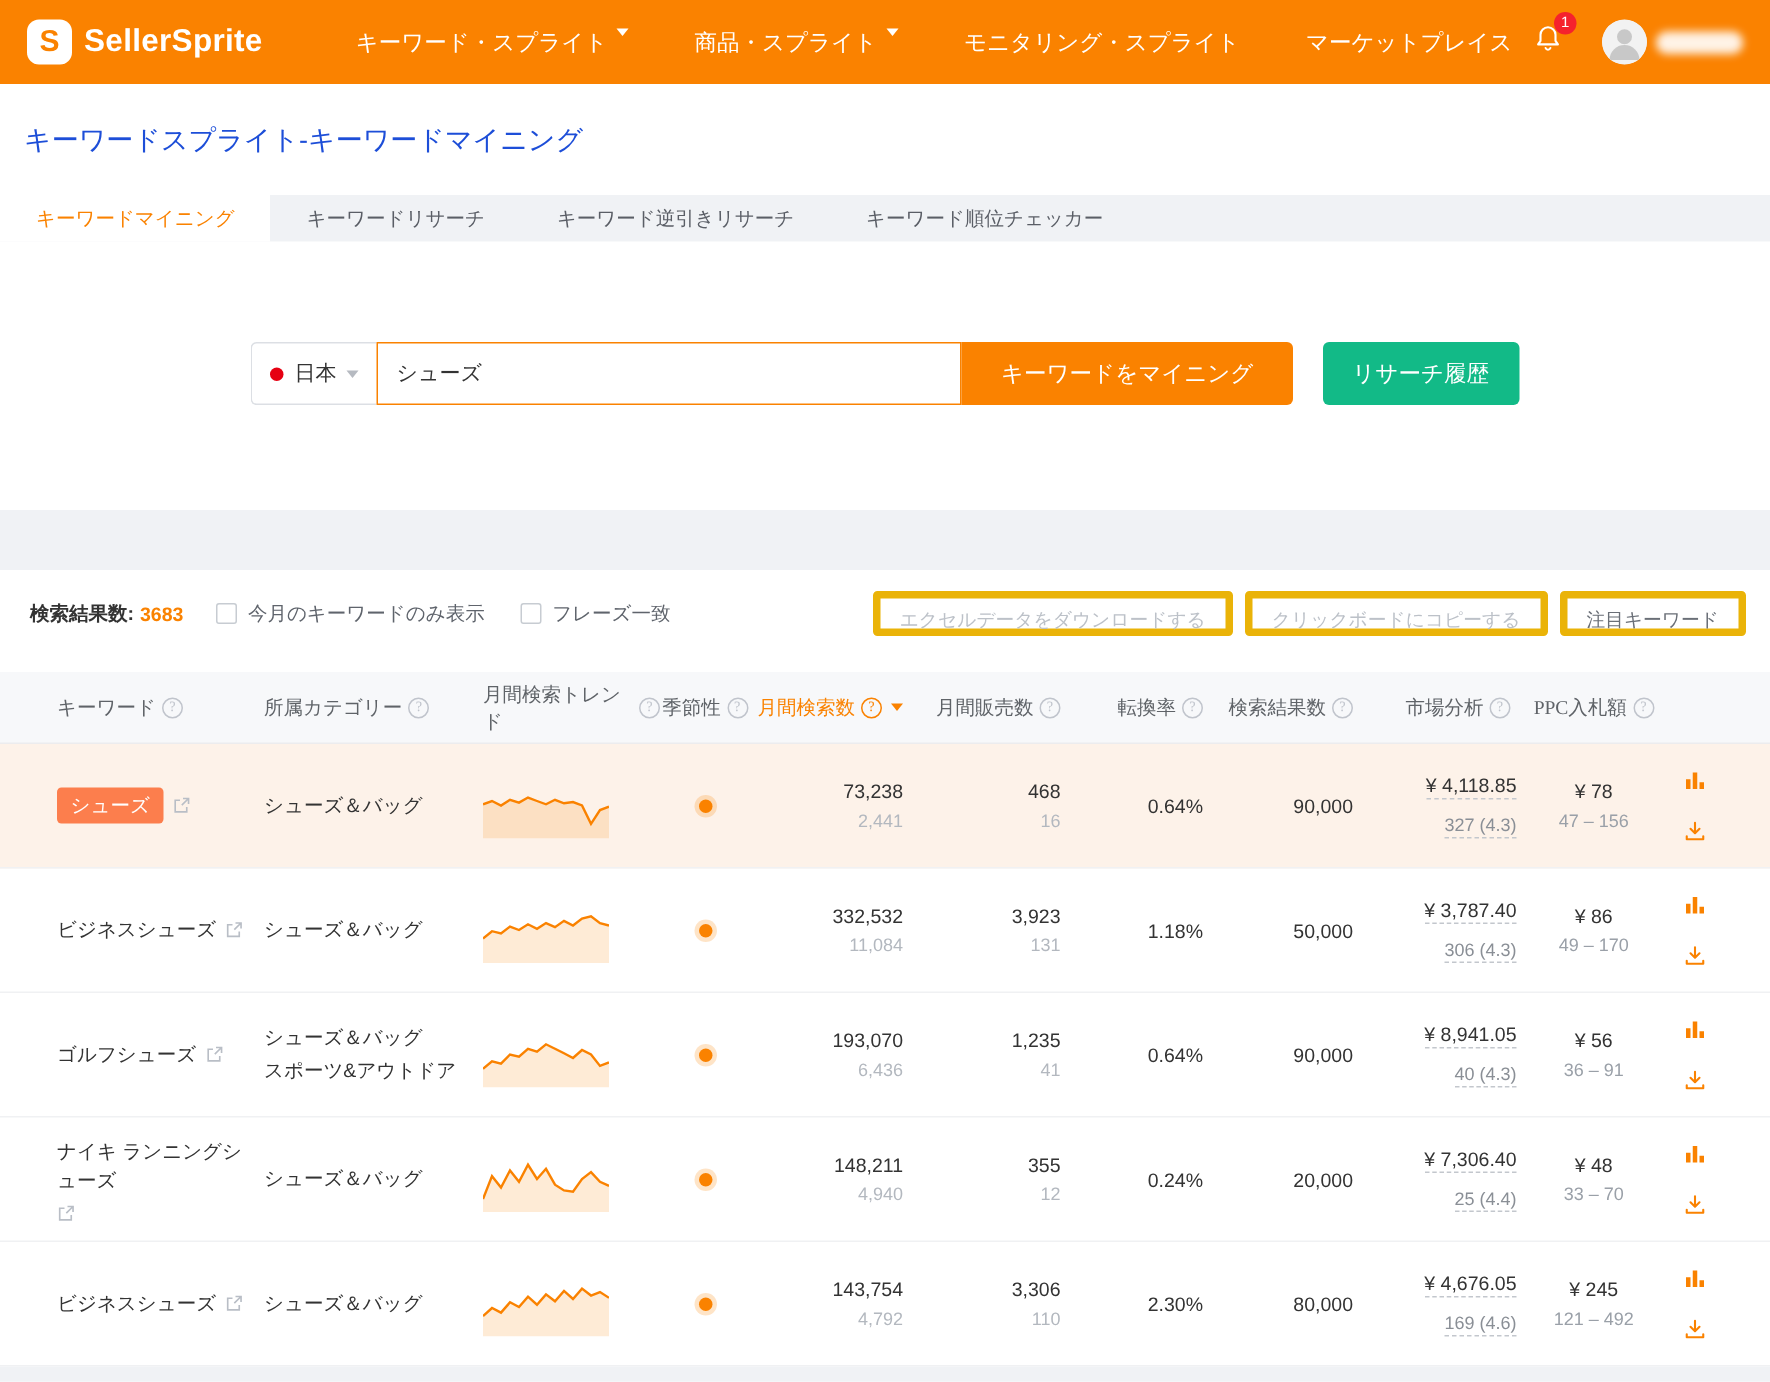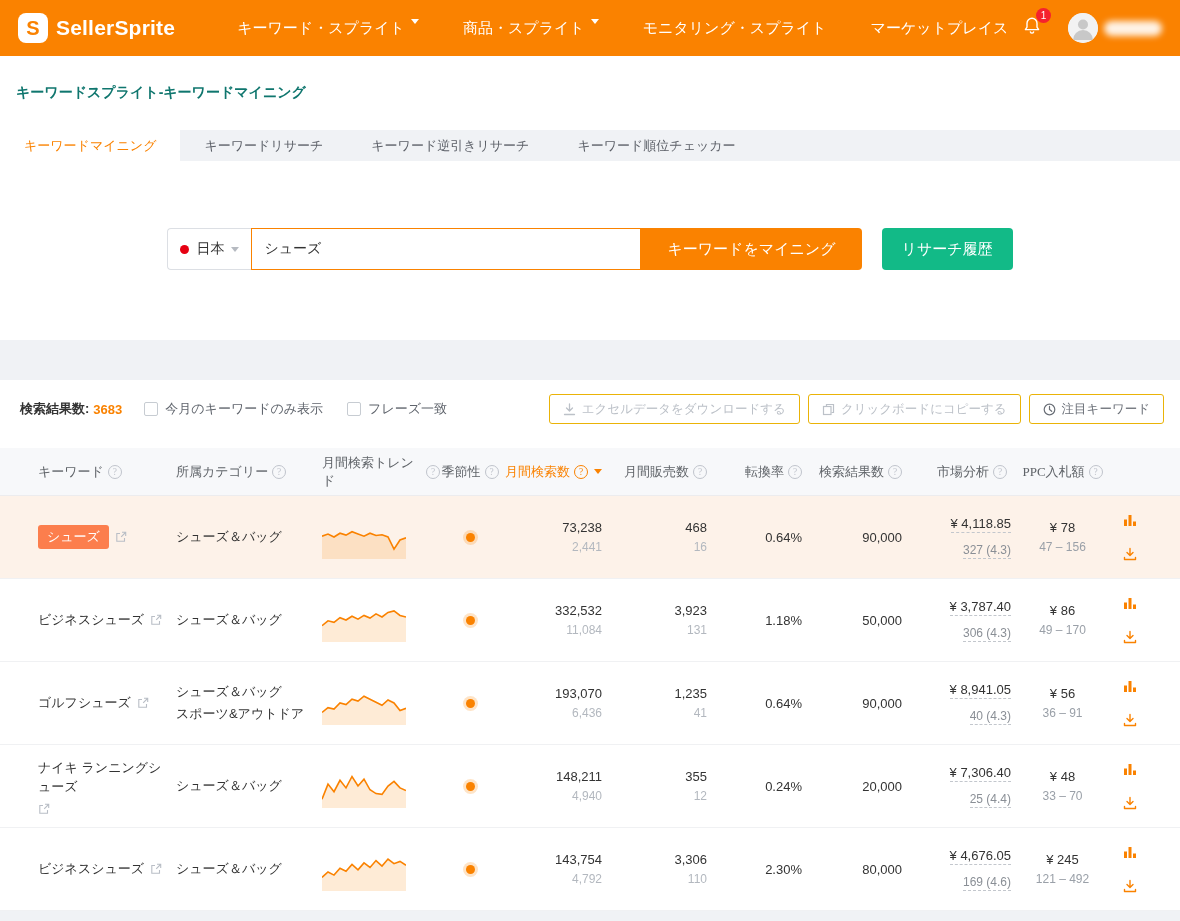--- a/index.html
+++ b/index.html
@@ -19,21 +19,21 @@
   .top-right { margin-left:auto; display:flex; align-items:center; gap:26px; }
   .bell-wrap { position:relative; cursor:pointer; }
   .bell-badge { position:absolute; top:-8px; right:-9px; background:#f5222d; color:#fff; font-size:10px;
     min-width:15px; height:15px; border-radius:8px; display:flex; align-items:center; justify-content:center; padding:0 3px; }
   .avatar-wrap { display:flex; align-items:center; gap:6px; }
   .avatar { width:30px; height:30px; border-radius:50%; overflow:hidden; background:#eee; }
   .blur-name { width:58px; height:15px; background:rgba(255,255,255,.9); border-radius:8px; filter:blur(3px); }
 
   
   .title-bar { height:74px; background:#fff; display:flex; align-items:center; padding:0 16px; }
-  .page-title { font-size:14px; font-weight:bold; color:#0f766e; }
+  .page-title { font-size:18px; font-weight:normal; color:#1d4ed8; }
   .title-actions { margin-left:auto; display:flex; gap:10px; }
   .ghost-btn { height:30px; display:flex; align-items:center; gap:6px; padding:0 12px; background:#fff;
     border:1px solid #e2e5e9; border-radius:3px; color:#82878f; font-size:13px; cursor:pointer; }
   .circle-ic { width:15px; height:15px; border:1px solid #9aa0a8; border-radius:50%; display:inline-flex;
     align-items:center; justify-content:center; font-size:10px; color:#9aa0a8; }
 
   
   .tabs-row { display:flex; padding-left:0; }
   .tab { height:31px; display:flex; align-items:center; padding:0 24px; font-size:13px; color:#5a5e66; cursor:pointer; }
   .tab.active { background:#fff; color:#fa8200; }
@@ -57,21 +57,21 @@
   .results-card { background:#fff; margin-top:40px; min-height:531px; padding-top:14px; }
   .info-row { display:flex; align-items:center; padding:0 16px 0 20px; height:30px; }
   .count-label { font-size:13px; color:#333; font-weight:bold; }
   .count-val { font-size:13px; color:#fa8200; font-weight:bold; margin-left:4px; }
   .filter { display:flex; align-items:center; gap:7px; font-size:13px; color:#5f646c; cursor:pointer; }
   .filter:first-of-type { margin-left:22px; }
   .filter + .filter { margin-left:24px; }
   .checkbox { width:14px; height:14px; border:1px solid #c7ccd2; border-radius:2px; background:#fff; }
   .info-actions { margin-left:auto; display:flex; gap:8px; }
   .tool-btn { height:30px; display:flex; align-items:center; gap:6px; padding:0 13px; background:#fff;
-    border:1px solid #eab308; border-radius:3px; font-size:12.5px; cursor:pointer; }
+    border:5px solid #eab308; border-radius:3px; font-size:12.5px; cursor:pointer;flex-direction:column; }
   .tool-btn.disabled { color:#bcc1c8; }
   .tool-btn.normal { color:#6a6f77; }
 
   
   .trow { display:grid; grid-template-columns:150px 140px 130px 60px 110px 105px 95px 100px 105px 95px 40px;
     padding-left:20px; align-items:center; border-bottom:1px solid #f0f1f3; }
   .thead { background:#f7f8fa; height:48px; margin-top:24px; font-size:13px; color:#5f6368; border-bottom:1px solid #ececee;font-family:Liberation Serif, serif; }
   .th { display:flex; align-items:center; gap:4px; }
   .qmark { width:14px; height:14px; border:1px solid #c0c4cc; border-radius:50%; color:#c0c4cc; font-size:9.5px;
     display:inline-flex; align-items:center; justify-content:center; flex:0 0 auto; }

